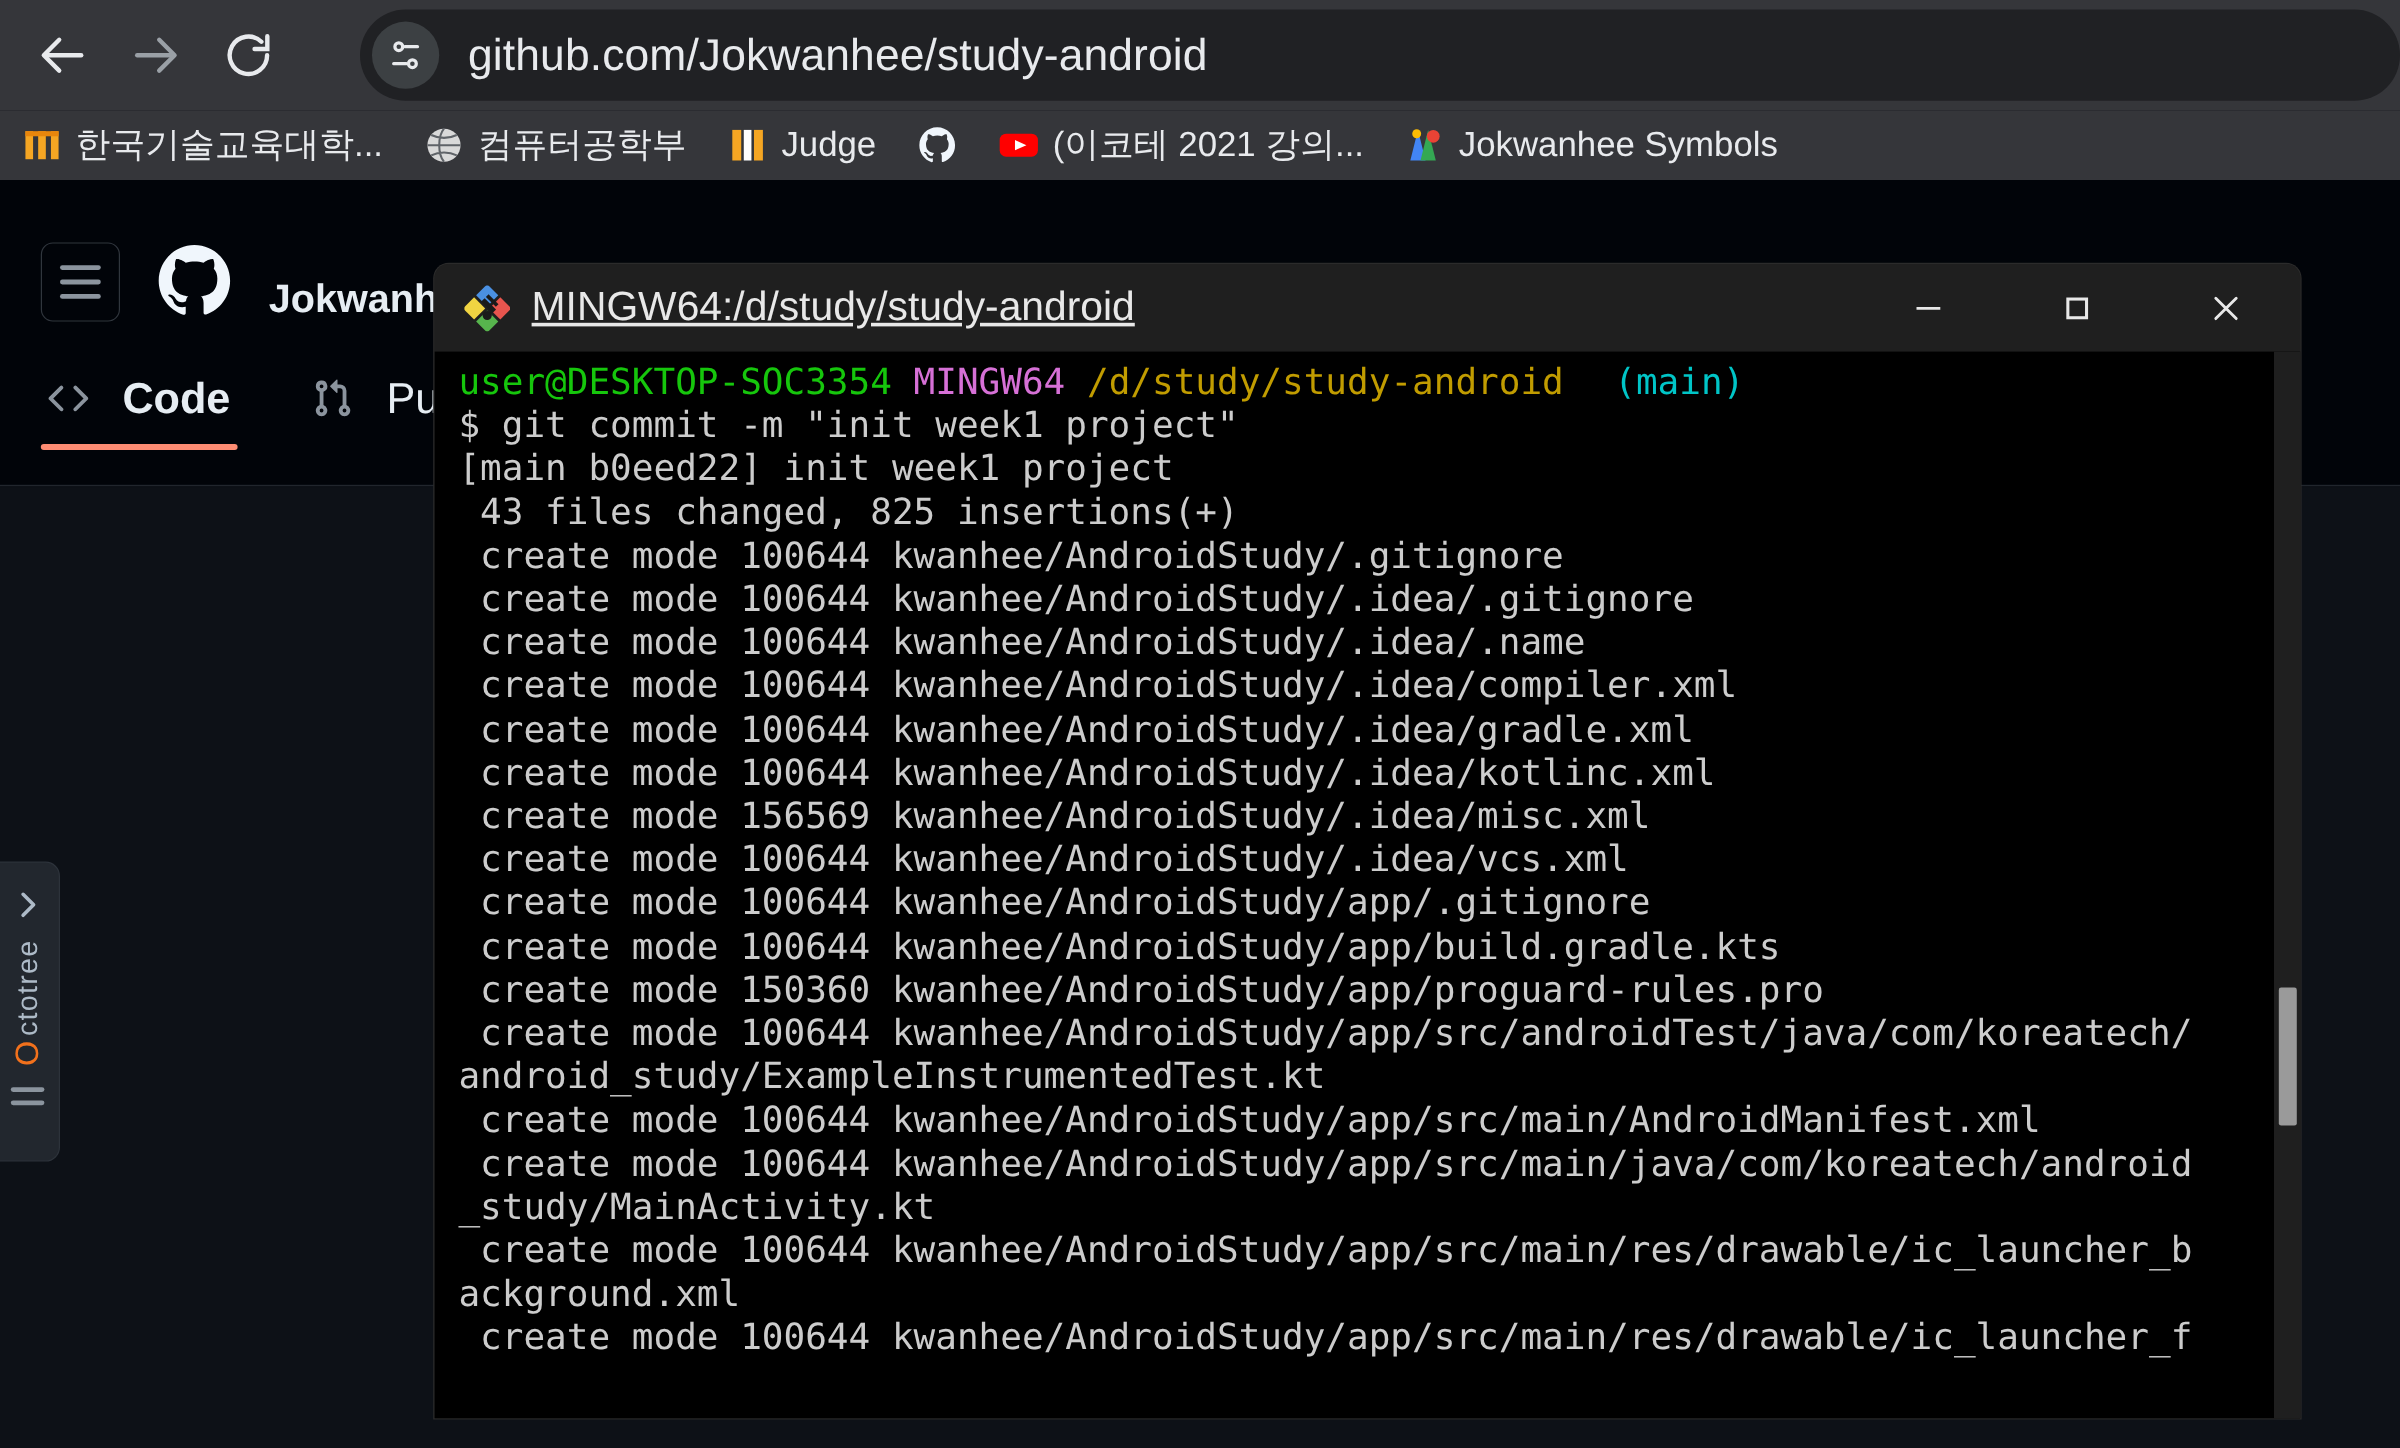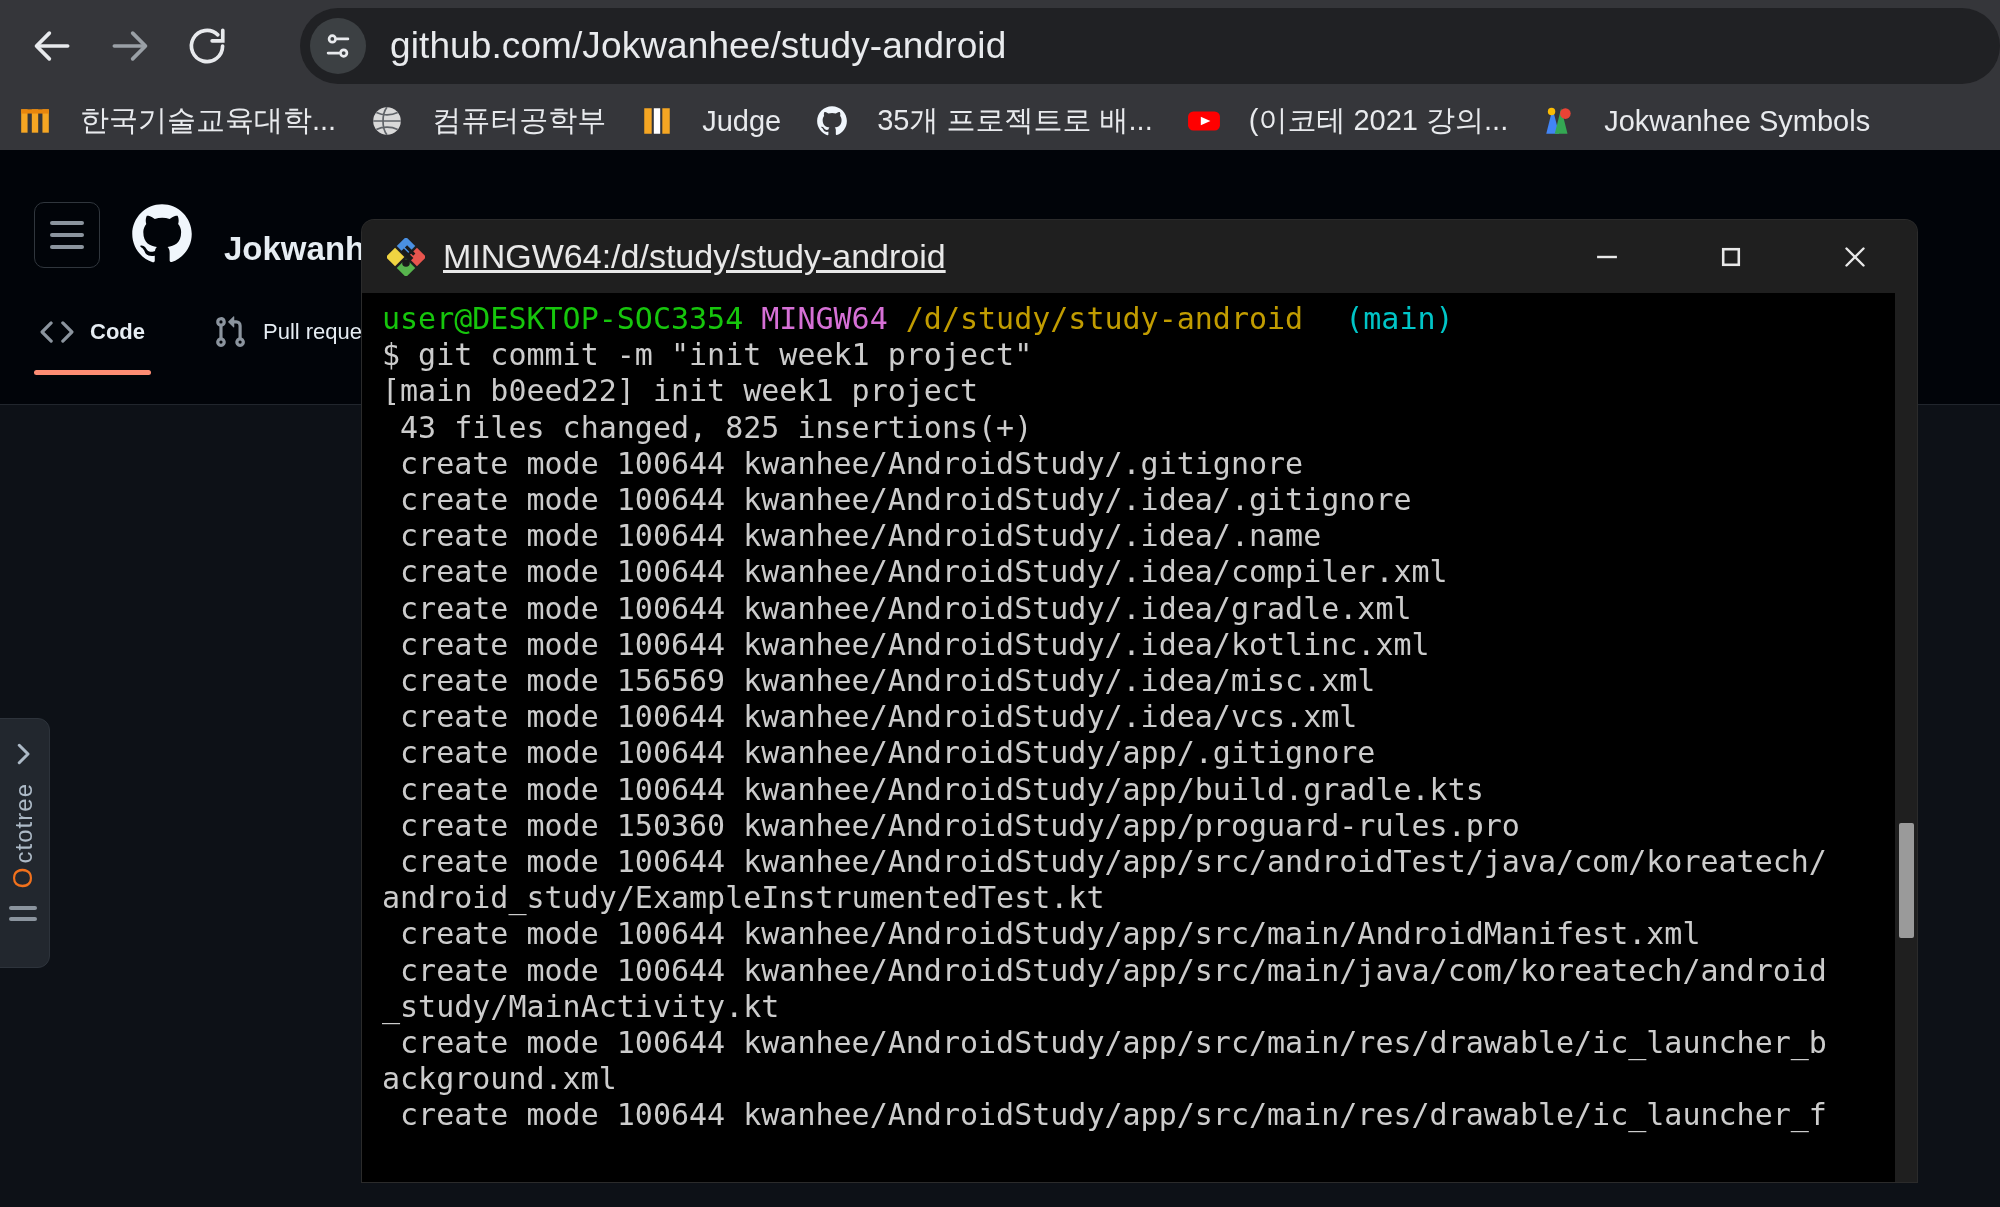--- a/index.html
+++ b/index.html
@@ -52,21 +52,21 @@
 
   
   #bookmarks-bar {
     position: absolute; left: 0; top: 92px; width: 2000px; height: 58px;
     background: #35363a;
     display: flex; align-items: center;
     padding-left: 18px;
     overflow: hidden;
   }
   .bookmark {
-    display: flex; align-items: center; gap: 28px;
+    display: flex; align-items: center; gap: 11px;
     margin-right: 34px; flex: 0 0 auto;
     color: #e8eaed; font-size: 29px; white-space: nowrap;
   }
   .bm-ico { width: 34px; height: 34px; flex: 0 0 auto; display:block; }
 
   
   #github-page {
     position: absolute; left: 0; top: 150px; width: 2000px; height: 1057px;
     background: #0d1117;
   }
@@ -84,22 +84,22 @@
     display: flex; flex-direction: column; align-items: center; justify-content: center; gap: 8px;
   }
   #hamburger-button span { display:block; width: 34px; height: 4px; background: #8b949e; border-radius: 2px; }
   #gh-owner-name { color: #e6edf3; font-size: 33px; font-weight: 600; white-space: nowrap; }
 
   #gh-nav {
     position: absolute; left: 34px; top: 130px;
     display: flex; align-items: flex-end; gap: 56px; height: 95px;
   }
   .gh-tab {
-    display: flex; align-items: center; gap: 16px;
-    color: #e6edf3; font-size: 22px; height: 86px; padding: 0 6px;
+    display: flex; align-items: center; gap: 28px;
+    color: #e6edf3; font-size: 36px; height: 86px; padding: 0 6px;
     position: relative;
   }
   .gh-tab.active { font-weight: 700; }
   .gh-tab.active::after {
     content: ""; position: absolute; left: 0; right: 0; bottom: 0;
     height: 5px; background: #fd8c73; border-radius: 3px;
   }
   .gh-tab svg { display: block; }
   #gh-body { position: absolute; left: 0; top: 256px; width: 2000px; bottom: 0; background: #0d1117; }
   #gh-bg-text-fragment {
@@ -253,21 +253,20 @@
       <rect x="13" y="4" width="6" height="24" fill="#fff"></rect>
       <rect x="21" y="4" width="7" height="24" fill="#f5a623"></rect>
     </svg>
     <span>Judge</span>
   </div>
 
   <div class="bookmark">
     <svg class="bm-ico" viewBox="0 0 32 32">
       <path fill="#f0f6fc" d="M16 2C8.3 2 2 8.3 2 16c0 6.2 4 11.4 9.6 13.3.7.1 1-.3 1-.7v-2.4c-3.9.8-4.7-1.9-4.7-1.9-.6-1.6-1.6-2-1.6-2-1.3-.9.1-.9.1-.9 1.4.1 2.1 1.4 2.1 1.4 1.3 2.2 3.4 1.6 4.2 1.2.1-.9.5-1.6.9-1.9-3.1-.4-6.4-1.6-6.4-7 0-1.5.6-2.8 1.4-3.8-.1-.4-.6-1.8.2-3.8 0 0 1.2-.4 3.8 1.4 1.1-.3 2.3-.5 3.5-.5s2.4.2 3.5.5c2.6-1.8 3.8-1.4 3.8-1.4.8 2 .3 3.4.2 3.8.9 1 1.4 2.3 1.4 3.8 0 5.4-3.3 6.6-6.4 7 .5.4 1 1.3 1 2.6v3.8c0 .4.3.8 1 .7C26 27.4 30 22.2 30 16c0-7.7-6.3-14-14-14z"></path>
     </svg>
-    <span>35개 프로젝트로 배...</span>
   </div>
 
   <div class="bookmark">
     <svg class="bm-ico" viewBox="0 0 32 32">
       <rect x="1" y="7" width="30" height="18" rx="5" fill="#ff0000"></rect>
       <polygon points="13,12 22,16 13,20" fill="#fff"></polygon>
     </svg>
     <span>(이코테 2021 강의...</span>
   </div>
 

